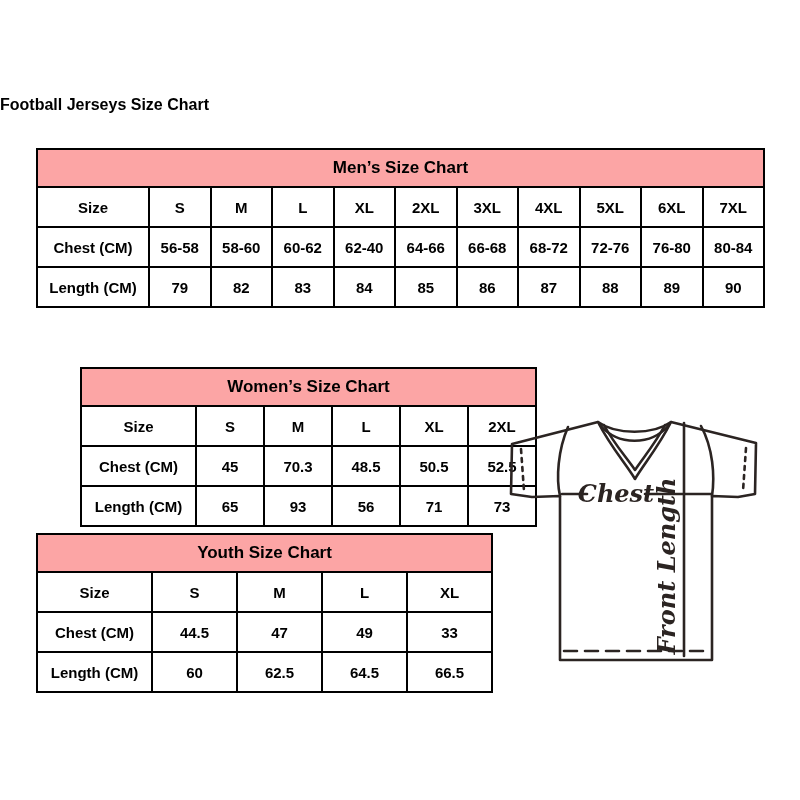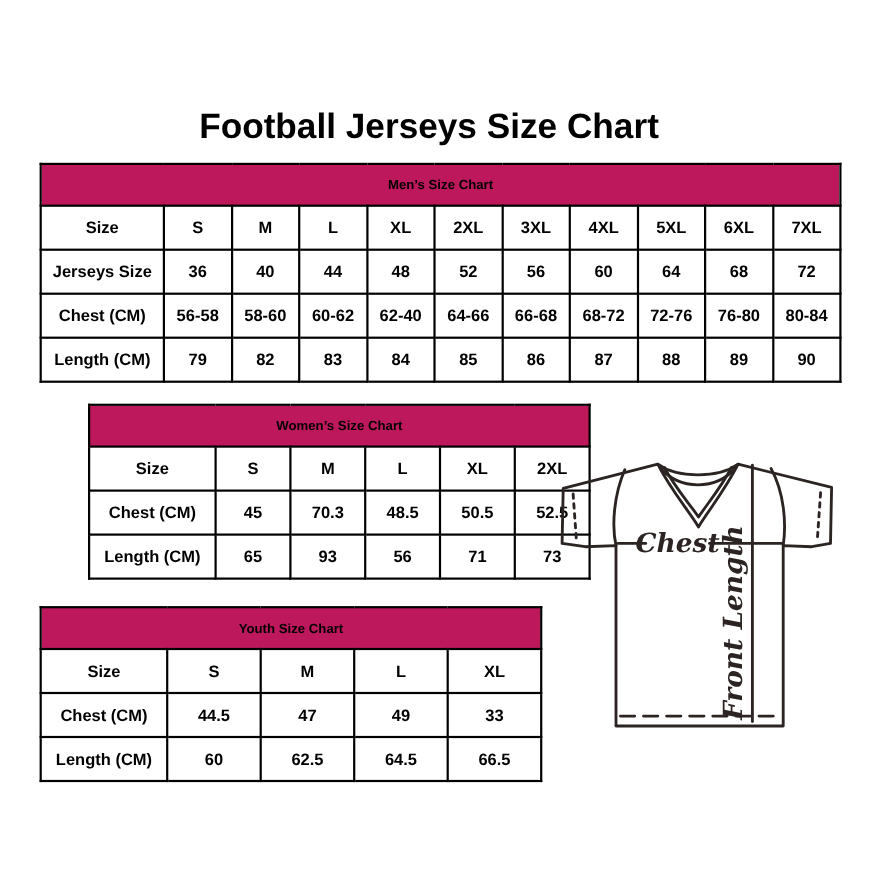--- a/index.html
+++ b/index.html
@@ -14,53 +14,53 @@
     background: #ffffff;
     font-family: "Liberation Sans", sans-serif;
     color: #000000;
     overflow: hidden;
   }
   .page-title {
     position: absolute;
     left: 0;
     top: 96px;
     width: 780px;
-    text-align: center;
-    font-size: 32px;
+    text-align: left;
+    font-size: 16px;
     font-weight: bold;
     letter-spacing: 0px;
   }
   .tbl-wrap {
     position: absolute;
   }
   #tbl-mens  { left: 36px; top: 148px; width: 729px; }
   #tbl-womens{ left: 36px; top: 367px; width: 457px; padding-left: 44px; }
-  #tbl-youth { left: 36px; top: 551px; width: 457px; }
+  #tbl-youth { left: 36px; top: 533px; width: 457px; }
 
   table.size-table {
     border-collapse: collapse;
     table-layout: fixed;
     width: 100%;
   }
   table.size-table th,
   table.size-table td {
     border: 2px solid #000000;
     text-align: center;
     vertical-align: middle;
     font-weight: bold;
     font-size: 15px;
     color: #000000;
     padding: 0;
     height: 38px;
     overflow: hidden;
     white-space: nowrap;
   }
   table.size-table td.banner {
-    background: #be185d;
-    font-size: 12px;
+    background: #fca5a5;
+    font-size: 17px;
     height: 36px;
   }
   .jersey-svg {
     position: absolute;
     left: 498px;
     top: 400px;
     width: 272px;
     height: 272px;
   }
   .jersey-label {
@@ -104,33 +104,20 @@
             <td>L</td>
             <td>XL</td>
             <td>2XL</td>
             <td>3XL</td>
             <td>4XL</td>
             <td>5XL</td>
             <td>6XL</td>
             <td>7XL</td>
           </tr>
           <tr>
-            <th>Jerseys Size</th>
-            <td>36</td>
-            <td>40</td>
-            <td>44</td>
-            <td>48</td>
-            <td>52</td>
-            <td>56</td>
-            <td>60</td>
-            <td>64</td>
-            <td>68</td>
-            <td>72</td>
-          </tr>
-          <tr>
             <th>Chest (CM)</th>
             <td>56-58</td>
             <td>58-60</td>
             <td>60-62</td>
             <td>62-40</td>
             <td>64-66</td>
             <td>66-68</td>
             <td>68-72</td>
             <td>72-76</td>
             <td>76-80</td>

